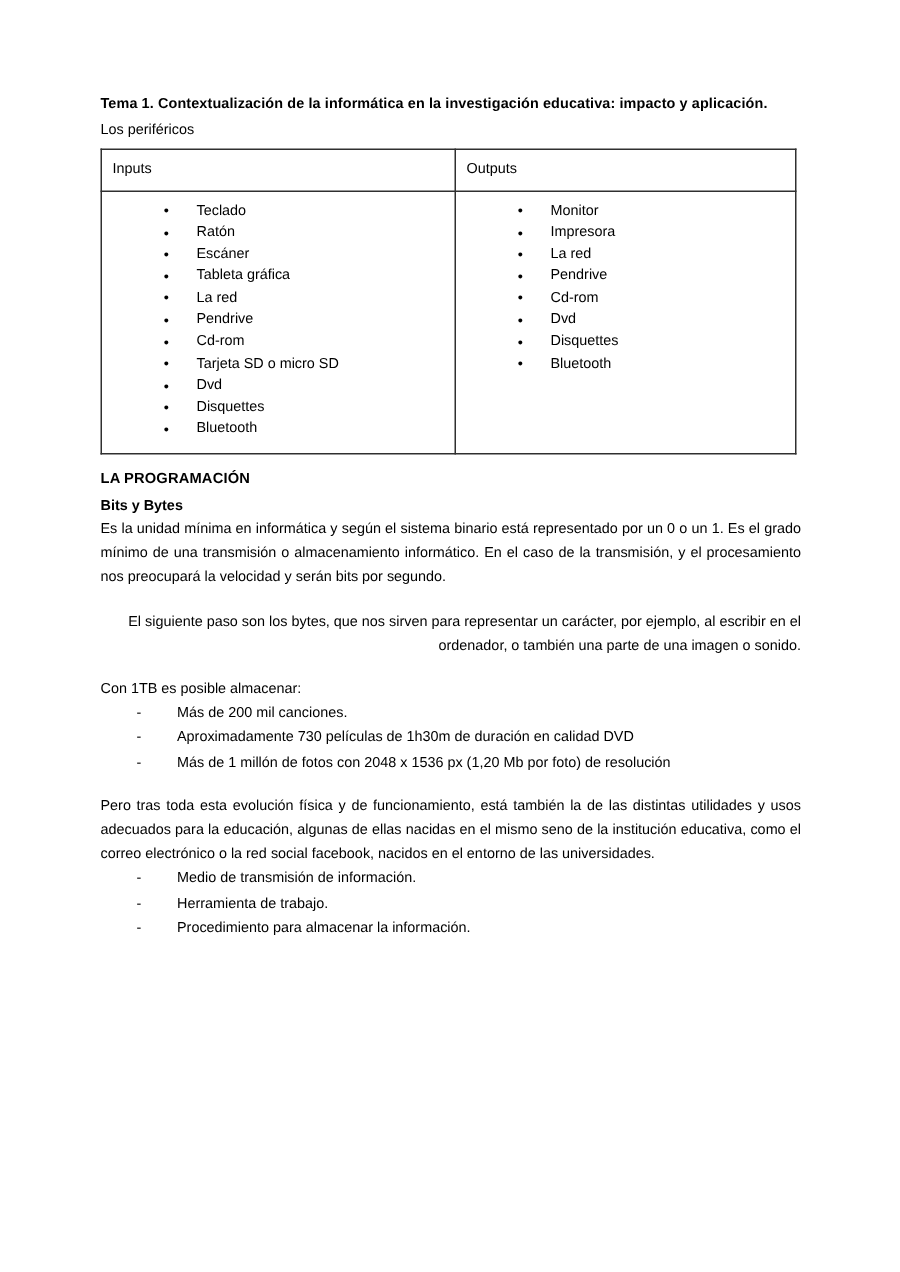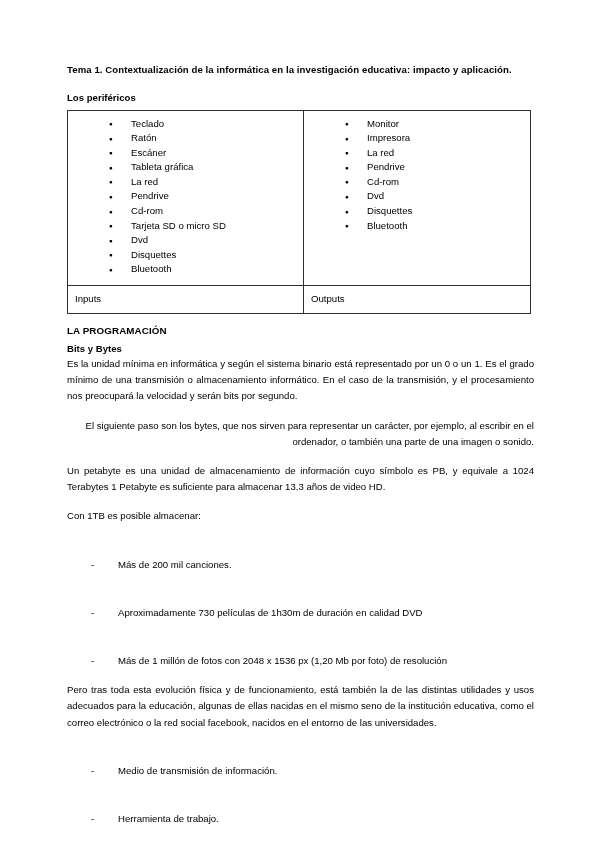--- a/index.html
+++ b/index.html
@@ -26,23 +26,23 @@
   .doc-title {
     font-size: 9.6px;
     font-weight: bold;
     line-height: 15.5px;
     margin: 0 0 0 0;
     text-align: left;
     letter-spacing: 0.08px;
   }
   .section-head {
     font-size: 9.6px;
-    font-weight: bold;
-    line-height: 14px;
-    margin: 13px 0 5px 0;
+    font-weight: normal;
+    line-height: 14px;
+    margin: 2px 0 5px 0;
   }
   table.periph {
     width: 461px;
     border-collapse: collapse;
     table-layout: fixed;
     margin: 0;
   }
   table.periph td {
     border: 1px solid #303030;
     vertical-align: top;
@@ -110,40 +110,47 @@
   ul.dashes {
     margin: 0;
     padding: 0 0 0 24px;
     list-style: none;
   }
   ul.dashes li {
     font-size: 9.6px;
     line-height: 16.2px;
     position: relative;
     padding-left: 27px;
-    margin-top: 32px;
   }
   ul.dashes li::before {
     content: "-";
     position: absolute;
     left: 0;
     top: 0;
   }
 </style>
 </head>
 <body>
 
 <div class="page">
 
   <h1 class="doc-title">Tema 1. Contextualización de la informática en la investigación educativa: impacto y aplicación.</h1>
 
   <h2 class="section-head">Los periféricos</h2>
 
   <table class="periph">
     <tbody>
+      <tr>
+        <td class="col-left">
+          <div class="cell-head">Inputs</div>
+        </td>
+        <td class="col-right">
+          <div class="cell-head">Outputs</div>
+        </td>
+      </tr>
       <tr>
         <td class="col-left body-left">
           <div class="cell-body">
             <ul class="bullets">
               <li>Teclado</li>
               <li>Ratón</li>
               <li>Escáner</li>
               <li>Tableta gráfica</li>
               <li>La red</li>
               <li>Pendrive</li>
@@ -163,40 +170,31 @@
               <li>La red</li>
               <li>Pendrive</li>
               <li>Cd-rom</li>
               <li>Dvd</li>
               <li>Disquettes</li>
               <li>Bluetooth</li>
             </ul>
           </div>
         </td>
       </tr>
-      <tr>
-        <td class="col-left">
-          <div class="cell-head">Inputs</div>
-        </td>
-        <td class="col-right">
-          <div class="cell-head">Outputs</div>
-        </td>
-      </tr>
     </tbody>
   </table>
 
   <h2 class="centered-head">LA PROGRAMACIÓN</h2>
 
   <h3 class="sub-head">Bits y Bytes</h3>
 
   <p class="para">Es la unidad mínima en informática y según el sistema binario está representado por un 0 o un 1. Es el grado mínimo de una transmisión o almacenamiento informático. En el caso de la transmisión, y el procesamiento nos preocupará la velocidad y serán bits por segundo.</p>
 
   <p class="para spaced leftal">El siguiente paso son los bytes, que nos sirven para representar un carácter, por ejemplo, al escribir en el ordenador, o también una parte de una imagen o sonido.</p>
 
-  <p class="para spaced">Un petabyte es una unidad de almacenamiento de información cuyo símbolo es PB, y equivale a 1024 Terabytes 1 Petabyte es suficiente para almacenar 13.3 años de video HD.</p>
 
   <p class="lead">Con 1TB es posible almacenar:</p>
 
   <ul class="dashes">
     <li>Más de 200 mil canciones.</li>
     <li>Aproximadamente 730 películas de 1h30m de duración en calidad DVD</li>
     <li>Más de 1 millón de fotos con 2048 x 1536 px (1,20 Mb por foto) de resolución</li>
   </ul>
 
   <p class="para spaced">Pero tras toda esta evolución física y de funcionamiento, está también la de las distintas utilidades y usos adecuados para la educación, algunas de ellas nacidas en el mismo seno de la institución educativa, como el correo electrónico o la red social facebook, nacidos en el entorno de las universidades.</p>

